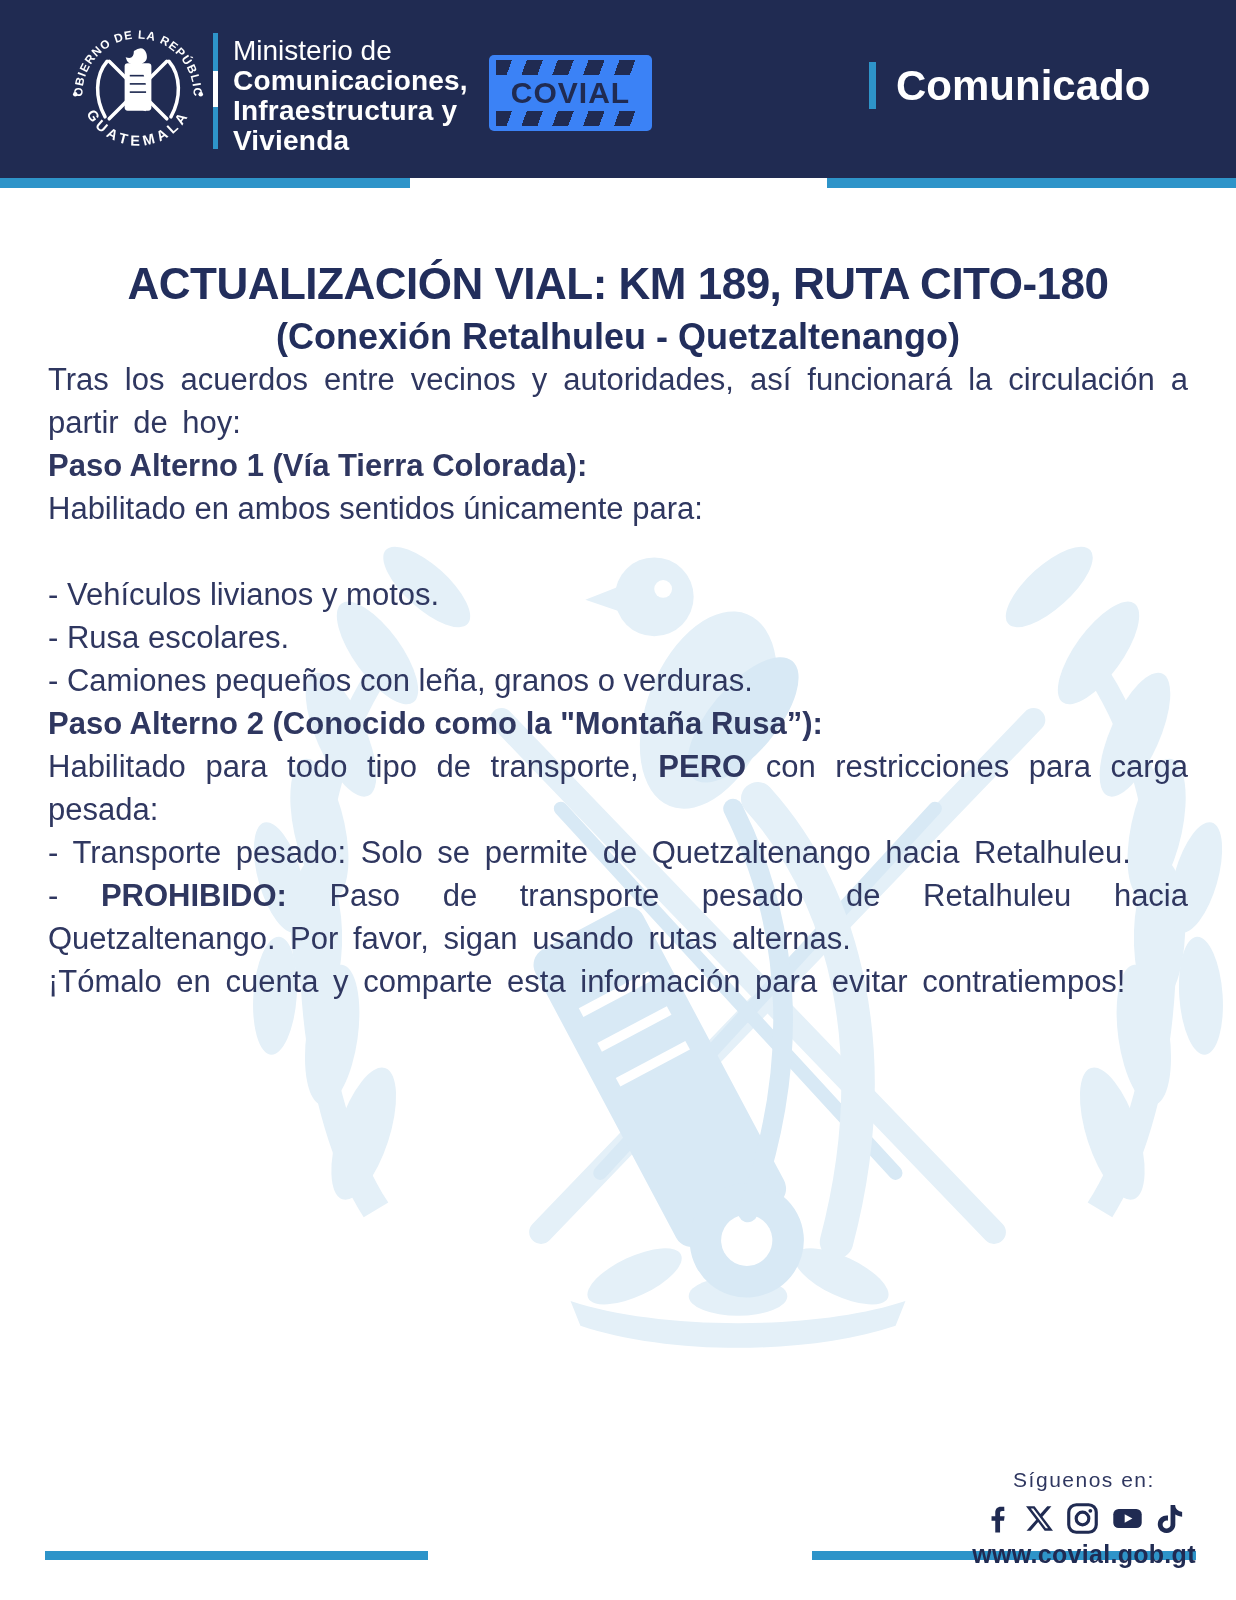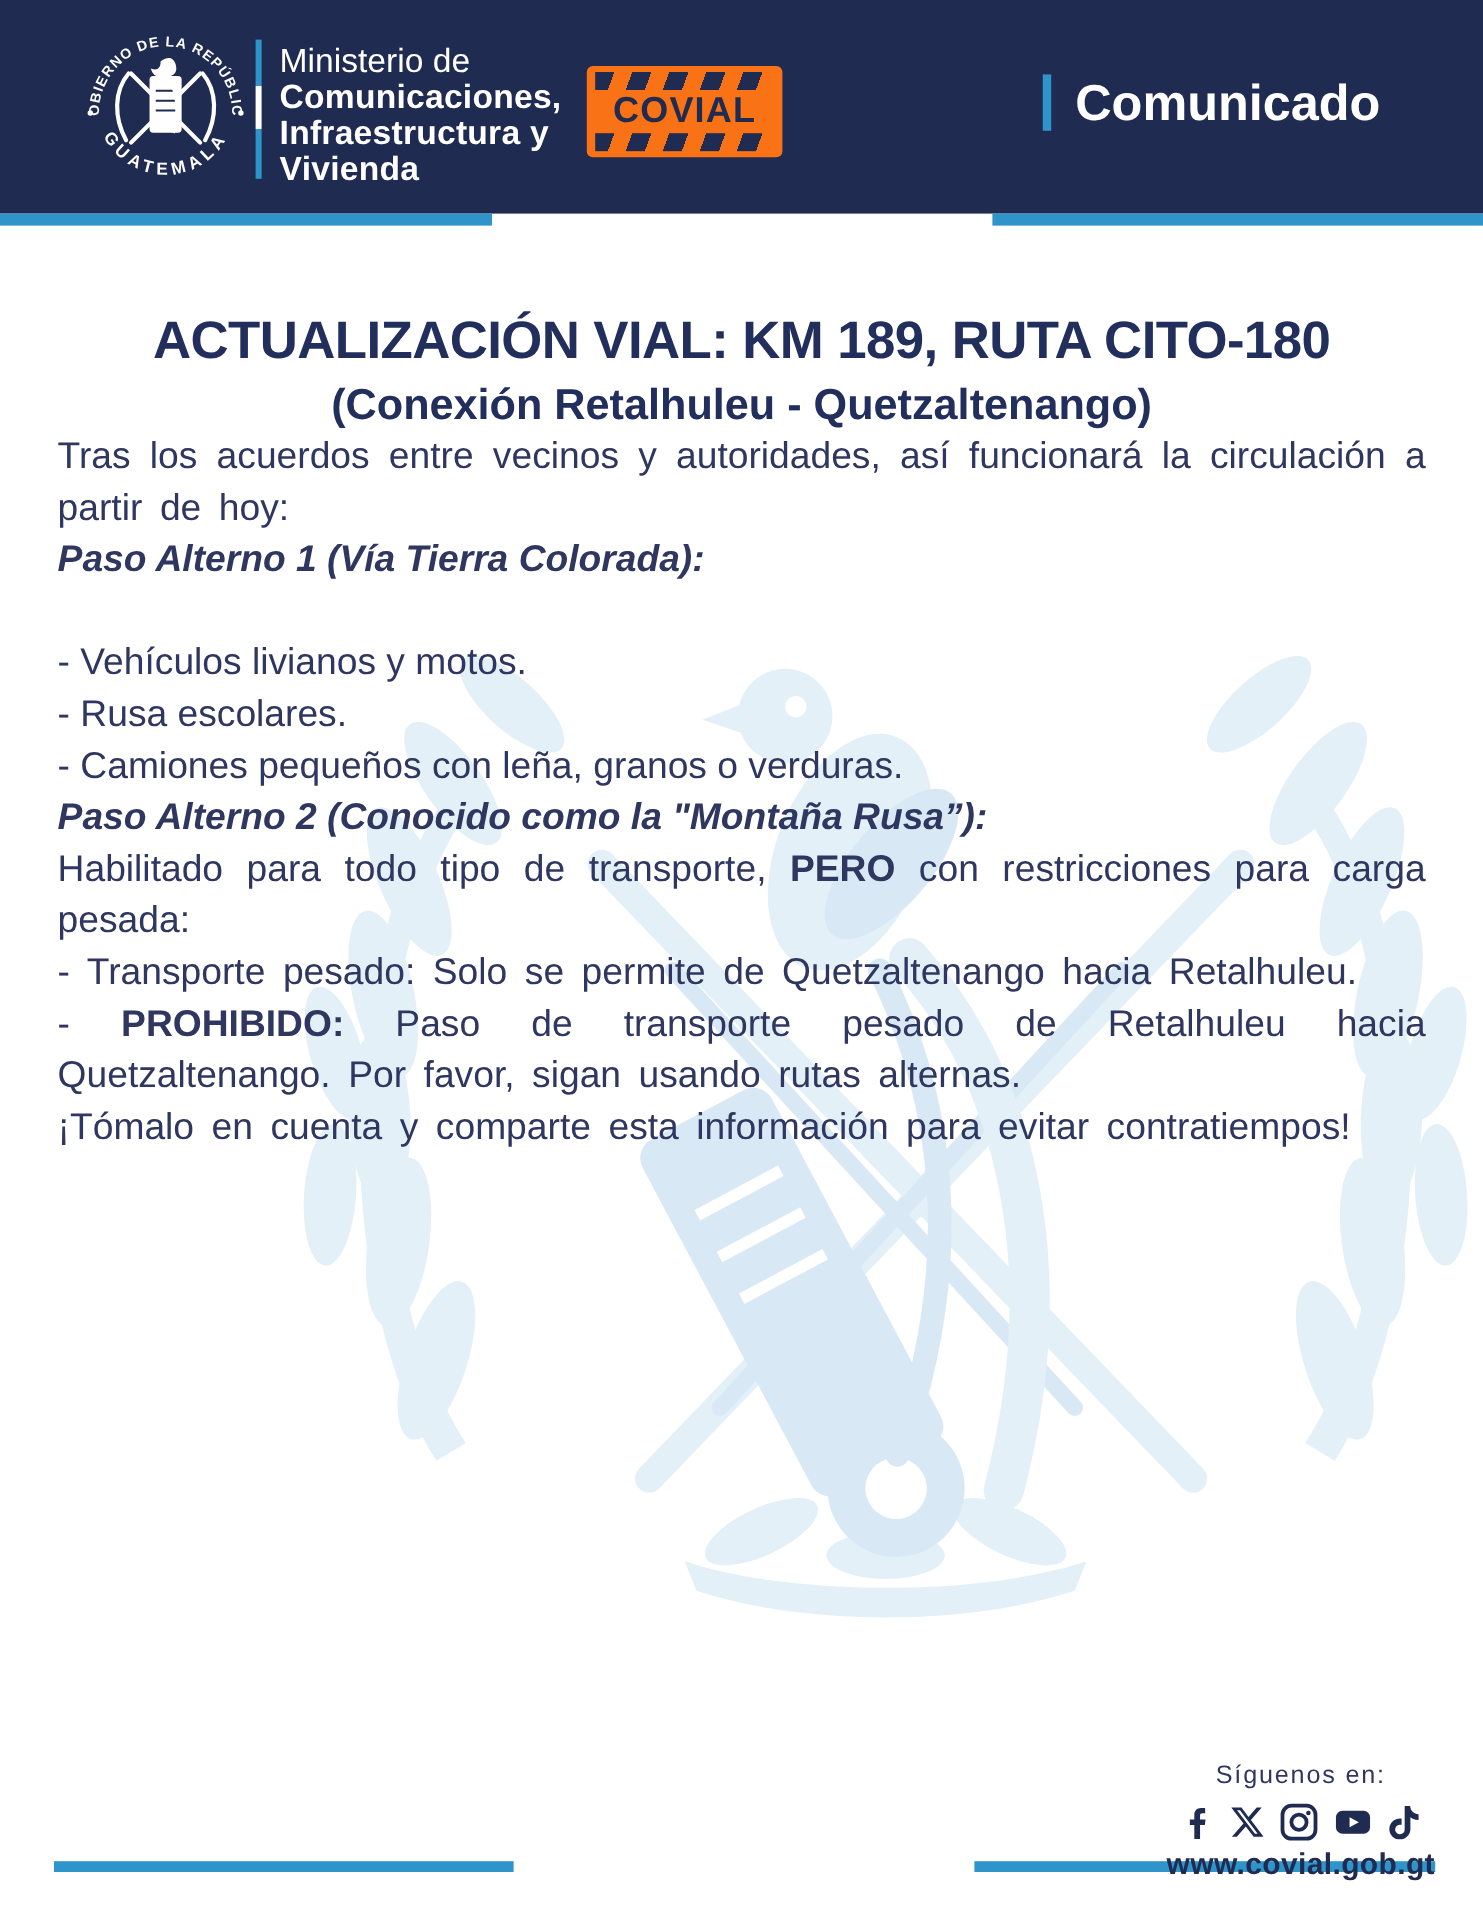--- a/index.html
+++ b/index.html
@@ -17,21 +17,21 @@
     background:var(--navy);
   }
   .seal{position:absolute;left:66px;top:16px;}
   .flag-divider{position:absolute;left:213px;top:33px;width:5px;height:116px;
     background:linear-gradient(to bottom,var(--accent) 0 33%,#ffffff 33% 64%,var(--accent) 64% 100%);}
   .ministry{position:absolute;left:233px;top:36px;color:#ffffff;line-height:30px;}
   .ministry .light{font-size:28px;font-weight:400;}
   .ministry .bold{font-size:28px;font-weight:700;letter-spacing:.2px;}
   .covial{
     position:absolute;left:489px;top:55px;width:163px;height:76px;
-    background:#f97316;border-radius:5px;
+    background:#3b82f6;border-radius:5px;
     display:flex;flex-direction:column;justify-content:space-between;
     padding:5px 7px;box-sizing:border-box;
   }
   .covial .strip{height:15px;
     background:repeating-linear-gradient(110deg,var(--navy) 0 15px,transparent 15px 29px);}
   .covial .covial-text{
     text-align:center;font-size:30px;font-weight:800;color:var(--navy);
     letter-spacing:1px;line-height:30px;
   }
   .badge{position:absolute;left:869px;top:62px;display:flex;align-items:center;}
@@ -51,21 +51,21 @@
   .title{margin:70px 0 0 0;text-align:center;font-size:44px;font-weight:800;
     color:#222e5c;letter-spacing:-.5px;line-height:1.2;}
   .subtitle{margin:4px 0 0 0;text-align:center;font-size:36px;font-weight:700;
     color:#222e5c;line-height:1.2;}
   .body-text{font-size:31px;line-height:43px;color:var(--text);}
   p.bt{margin:0;}
   .just{text-align:justify;word-spacing:6px;}
   .mt-xl{margin-top:78px;}
   .mt-lg{margin-top:55px;}
   .mt-md{margin-top:43px;}
-  .h3{font-weight:700;font-style:italic;}
+  .h3{font-weight:700;}
   .b{font-weight:700;}
   
   .date{position:absolute;left:48px;top:1477px;font-size:32px;color:var(--text);z-index:1;}
   .follow{position:absolute;right:40px;top:1426px;width:224px;text-align:center;z-index:1;margin-top:42px;}
   .follow-label{font-size:21px;letter-spacing:1.5px;color:var(--text);}
   .icons{margin-top:10px;display:flex;justify-content:center;align-items:center;gap:13px;}
   .icons svg{display:block;}
   .website{margin-top:5px;font-size:25px;font-weight:800;color:var(--navy);letter-spacing:.3px;}
 </style>
 </head>
@@ -184,20 +184,21 @@
   <div class="stripe s-left"></div>
   <div class="stripe s-right"></div>
 
   <div class="main">
     <h1 class="title">ACTUALIZACIÓN VIAL: KM 189, RUTA CITO-180</h1>
     <h2 class="subtitle">(Conexión Retalhuleu - Quetzaltenango)</h2>
 
     <p class="bt body-text just mt-xl">Tras los acuerdos entre vecinos y autoridades, así funcionará la circulación a partir de hoy:</p>
 
     <p class="bt body-text h3 mt-md">Paso Alterno 1 (Vía Tierra Colorada):</p>
+    <p class="bt body-text">Habilitado en ambos sentidos únicamente para:</p>
 
     <div class="body-text mt-md">
       <div>- Vehículos livianos y motos.</div>
       <div>- Rusa escolares.</div>
       <div>- Camiones pequeños con leña, granos o verduras.</div>
     </div>
 
     <p class="bt body-text h3 mt-lg">Paso Alterno 2 (Conocido como la "Montaña Rusa”):</p>
     <p class="bt body-text just"><span>Habilitado para todo tipo de transporte, </span><span class="b">PERO</span><span> con restricciones para carga pesada:</span></p>
 

